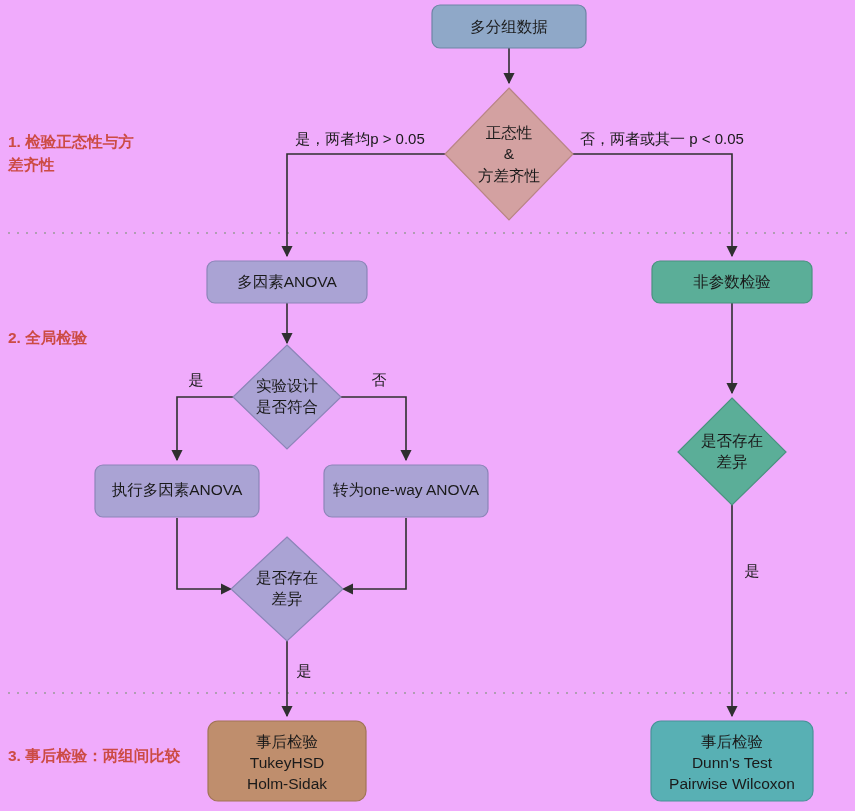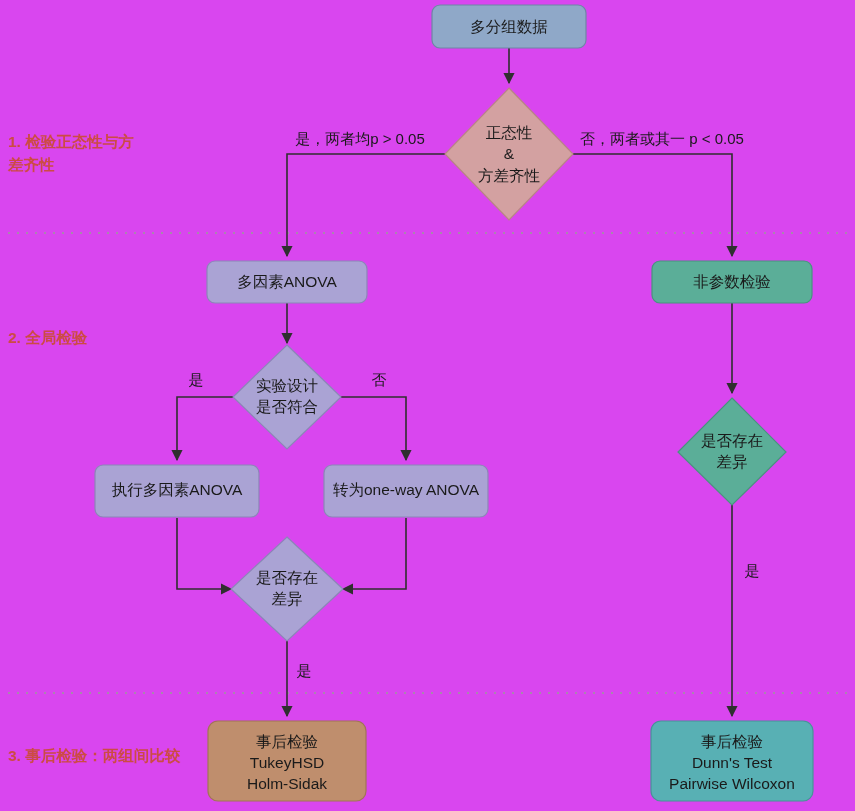--- a/index.html
+++ b/index.html
@@ -10,21 +10,21 @@
   body {
     width: 855px;
     height: 811px;
     font-family: "Liberation Sans", "DejaVu Sans", sans-serif;
     overflow: hidden;
   }
   #flow-root {
     position: relative;
     width: 855px;
     height: 811px;
-    background: #d946ef;
+    background: #f0abfc;
   }
   svg.flow-svg {
     position: absolute;
     left: 0;
     top: 0;
     width: 855px;
     height: 811px;
   }
   .node-text {
     font-family: "Liberation Sans", "DejaVu Sans", sans-serif;

